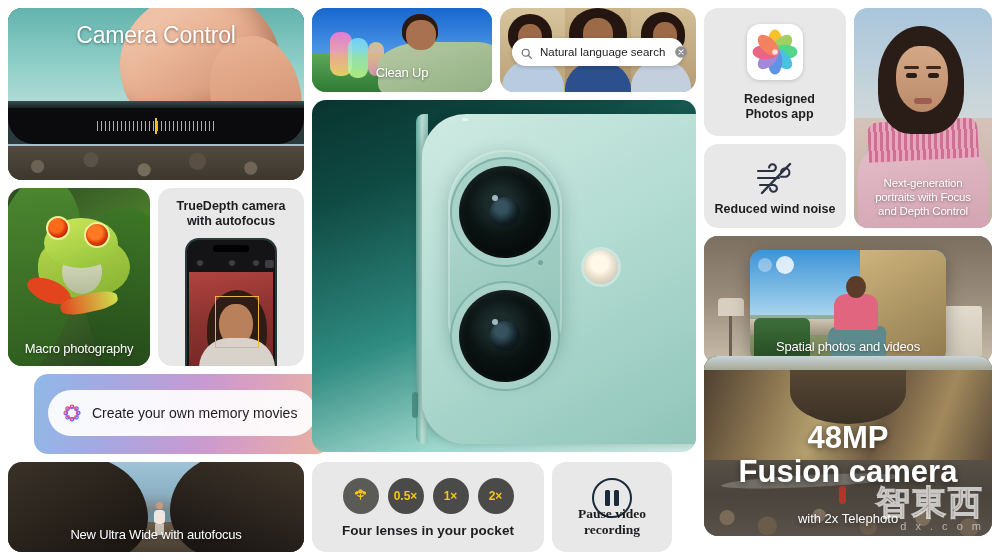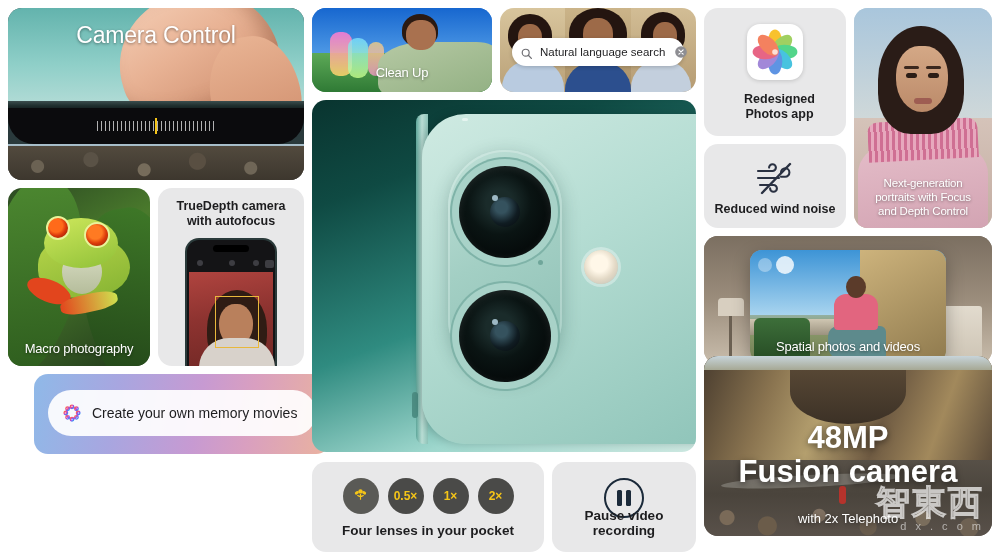--- a/index.html
+++ b/index.html
@@ -258,21 +258,21 @@
   #t-lenses { left:312px; top:462px; width:232px; height:90px; }
   #lens-row { position:absolute; left:0; right:0; top:16px;
     display:flex; justify-content:center; gap:9px; }
   .lens-chip { width:36px; height:36px; border-radius:50%; background:#4a4a48;
     display:flex; align-items:center; justify-content:center;
     color:#f5c518; font-size:12px; font-weight:bold; }
   .lens-chip.active { background:#5a5a56; }
   #lens-cap { bottom:14px; font-size:13.5px; }
 
   
-  #t-pause { left:552px; top:462px; width:144px; height:90px; }
+  #t-pause { left:552px; top:462px; width:120px; height:90px;font-family:Liberation Serif, serif; }
   #pause-ring { position:absolute; left:50%; top:16px; transform:translateX(-50%);
     width:40px; height:40px; border-radius:50%; border:2.5px solid #1b2a3a;
     display:flex; align-items:center; justify-content:center; gap:4px; }
   .pause-bar { width:5px; height:16px; background:#1b2a3a; border-radius:1.5px; }
   #pause-cap { bottom:14px; font-size:13.5px; }
 
   
   #t-photos { left:704px; top:8px; width:142px; height:128px; }
   #photos-icon { position:absolute; left:50%; top:16px; transform:translateX(-50%);
     width:56px; height:56px; border-radius:13px; background:#fff;
@@ -465,20 +465,32 @@
       <span id="mem-caret"></span>
       <span id="mem-check">
         <svg viewBox="0 0 24 24" width="22" height="22">
           <circle cx="12" cy="12" r="10" fill="none" stroke="#333" stroke-width="1.5"></circle>
           <path d="M7.5 12.3l3 3 6-6.4" fill="none" stroke="#333" stroke-width="1.6" stroke-linecap="round" stroke-linejoin="round"></path>
         </svg>
       </span>
     </div>
   </div>
 
+  <div class="tile" id="t-ultrawide">
+    <div id="uw-sea"></div>
+    <div id="uw-sand"></div>
+    <div id="uw-person">
+      <span id="uw-head"></span>
+      <span id="uw-torso"></span>
+      <span id="uw-legs"></span>
+    </div>
+    <div id="uw-rockL"></div>
+    <div id="uw-rockR"></div>
+    <div class="cap" id="uw-cap">New Ultra Wide with autofocus</div>
+  </div>
 
   <div class="tile" id="t-cleanup">
     <div id="cu-sky"></div>
     <div id="cu-grass"></div>
     <div id="cu-ghost1"></div>
     <div id="cu-ghost2"></div>
     <div id="cu-ghost3"></div>
     <div id="cu-person-body"></div>
     <div id="cu-person-hair"></div>
     <div id="cu-person-face"></div>

